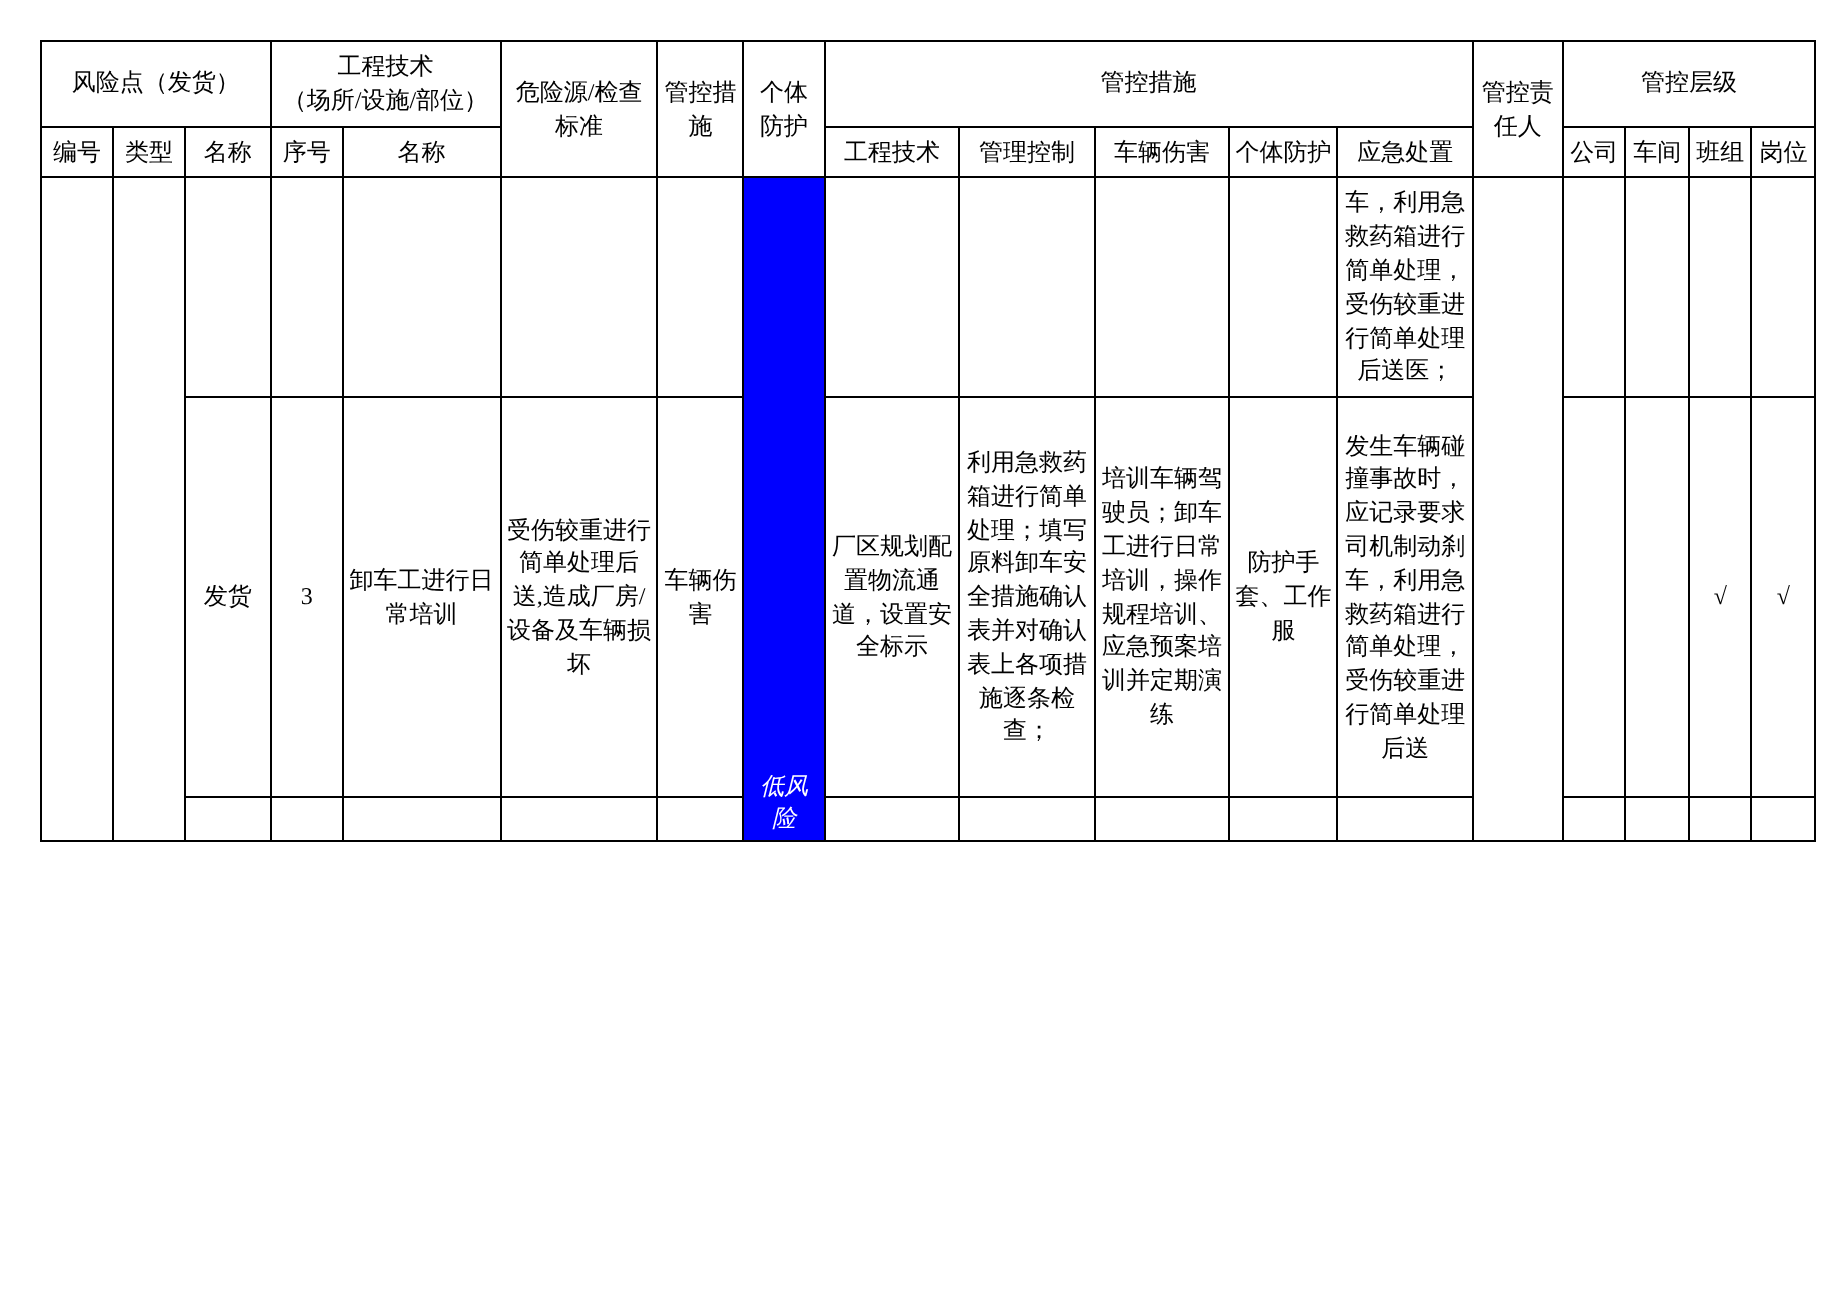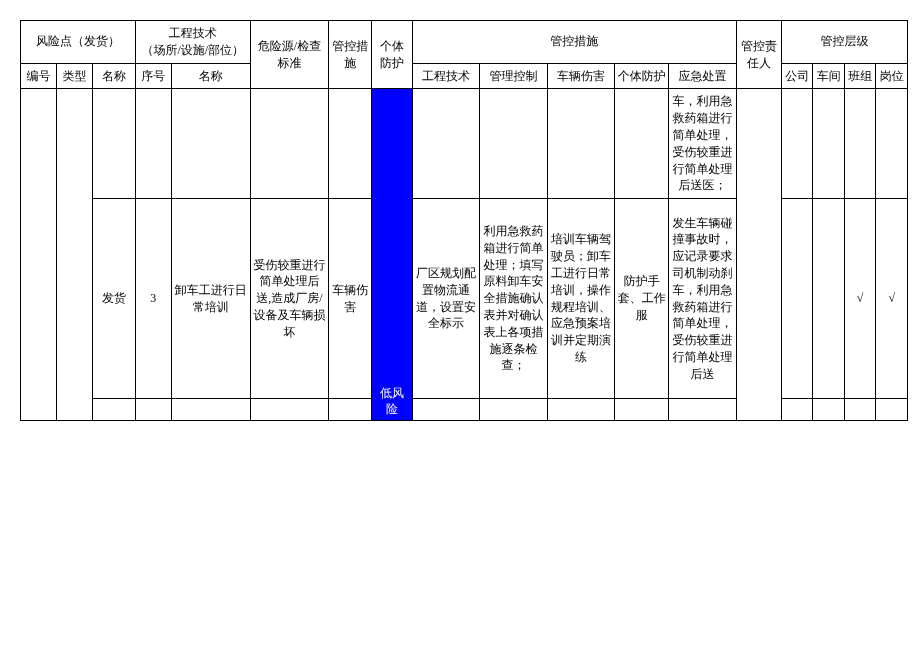--- a/index.html
+++ b/index.html
@@ -23,20 +23,21 @@
     vertical-align: middle;
     padding: 4px 2px;
     word-break: break-all;
     line-height: 1.4;
   }
   .blue-cell {
     background: #0000ff;
     color: #fff;
     vertical-align: bottom;
     padding-bottom: 2px;
+    font-style: italic;
   }
   .col-num    { width: 32px; }
   .col-type   { width: 32px; }
   .col-name1  { width: 38px; }
   .col-seq    { width: 32px; }
   .col-name2  { width: 70px; }
   .col-hazard { width: 70px; }
   .col-accid  { width: 38px; }
   .col-risk   { width: 36px; }
   .col-eng    { width: 60px; }

